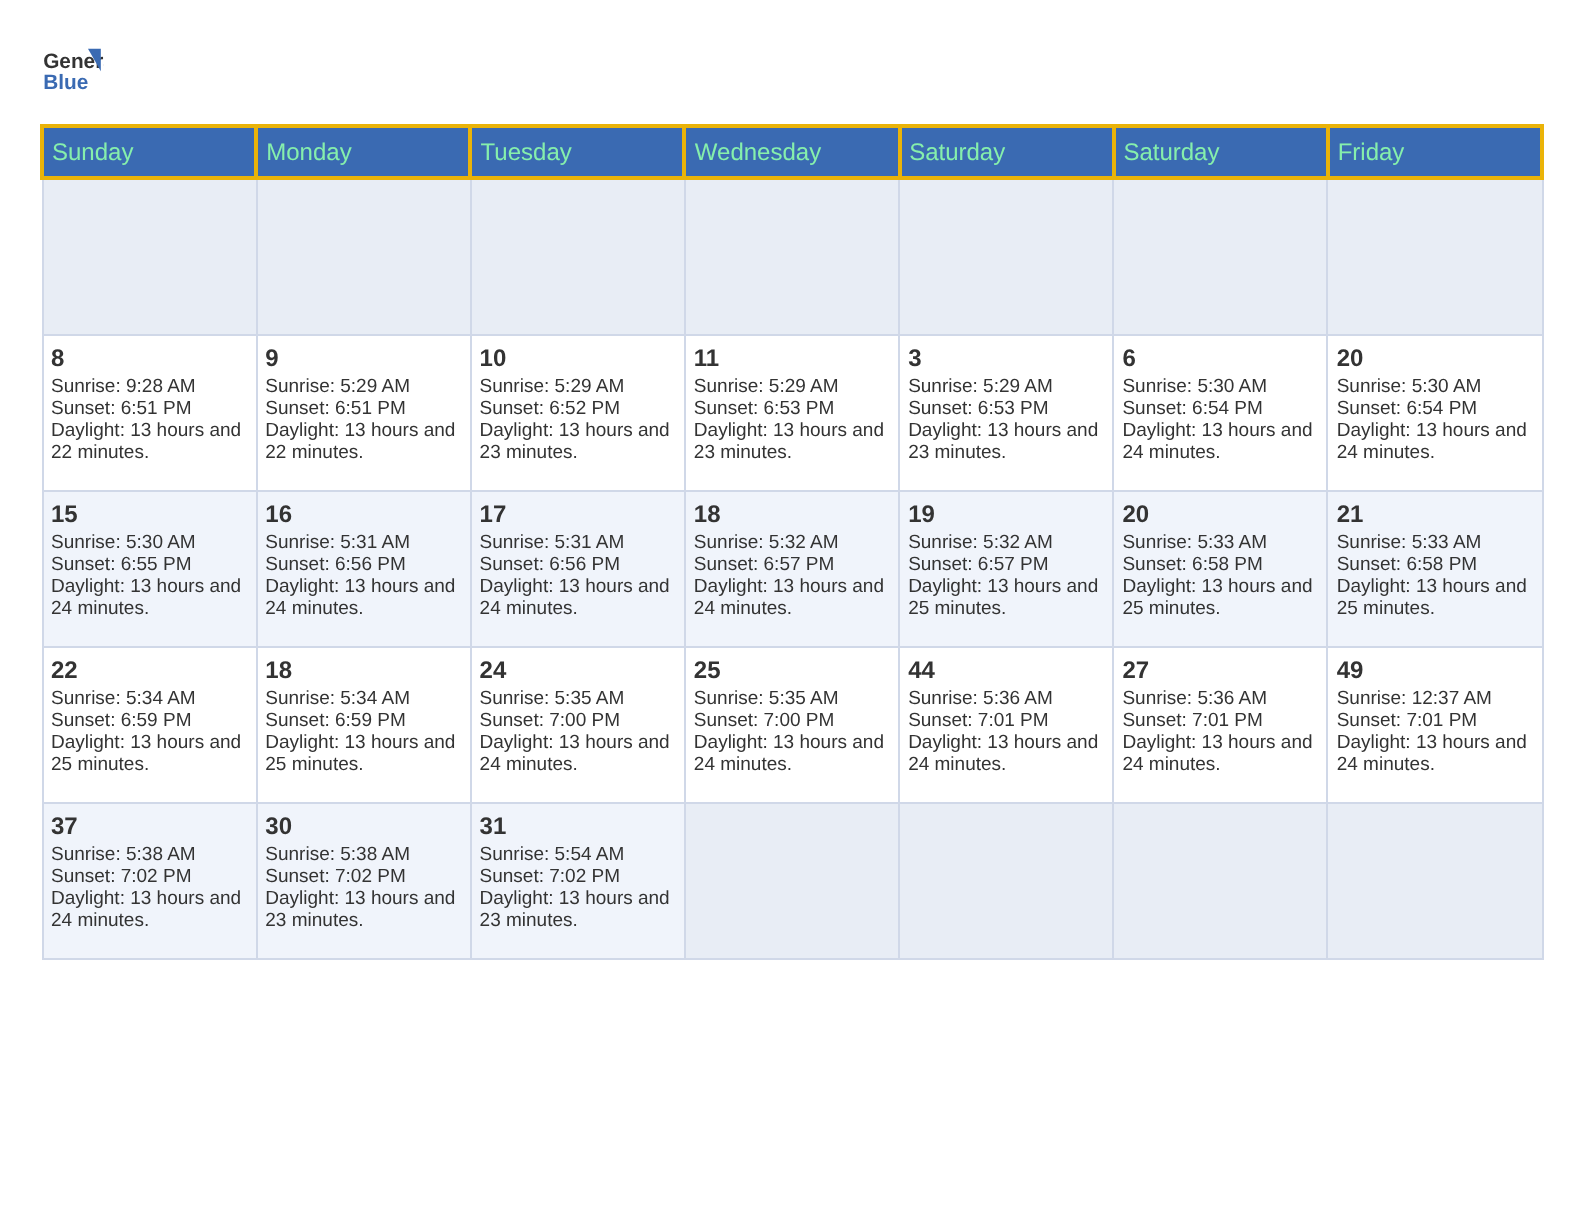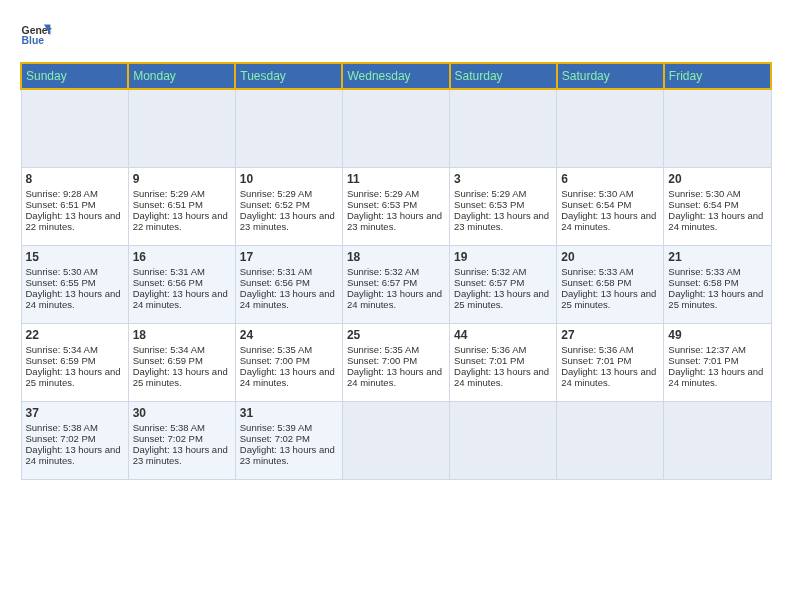--- a/index.html
+++ b/index.html
@@ -142,21 +142,21 @@
           <td><span class="day-num">18</span><span>Sunrise: 5:34 AM</span><br><span>Sunset: 6:59 PM</span><br><span>Daylight: 13 hours and 25 minutes.</span></td>
           <td><span class="day-num">24</span><span>Sunrise: 5:35 AM</span><br><span>Sunset: 7:00 PM</span><br><span>Daylight: 13 hours and 24 minutes.</span></td>
           <td><span class="day-num">25</span><span>Sunrise: 5:35 AM</span><br><span>Sunset: 7:00 PM</span><br><span>Daylight: 13 hours and 24 minutes.</span></td>
           <td><span class="day-num">44</span><span>Sunrise: 5:36 AM</span><br><span>Sunset: 7:01 PM</span><br><span>Daylight: 13 hours and 24 minutes.</span></td>
           <td><span class="day-num">27</span><span>Sunrise: 5:36 AM</span><br><span>Sunset: 7:01 PM</span><br><span>Daylight: 13 hours and 24 minutes.</span></td>
           <td><span class="day-num">49</span><span>Sunrise: 12:37 AM</span><br><span>Sunset: 7:01 PM</span><br><span>Daylight: 13 hours and 24 minutes.</span></td>
         </tr>
         <tr>
           <td><span class="day-num">37</span><span>Sunrise: 5:38 AM</span><br><span>Sunset: 7:02 PM</span><br><span>Daylight: 13 hours and 24 minutes.</span></td>
           <td><span class="day-num">30</span><span>Sunrise: 5:38 AM</span><br><span>Sunset: 7:02 PM</span><br><span>Daylight: 13 hours and 23 minutes.</span></td>
-          <td><span class="day-num">31</span><span>Sunrise: 5:39 AM</span><br><span>Sunset: 7:02 PM</span><br><span>Daylight: 13 hours and 23 minutes.</span></td>
+          <td><span class="day-num">31</span><span>Sunrise: 5:54 AM</span><br><span>Sunset: 7:02 PM</span><br><span>Daylight: 13 hours and 23 minutes.</span></td>
           <td class="empty-cell"></td>
           <td class="empty-cell"></td>
           <td class="empty-cell"></td>
           <td class="empty-cell"></td>
         </tr>
       </tbody>
   </table>
 </div>
 
 </body></html>

